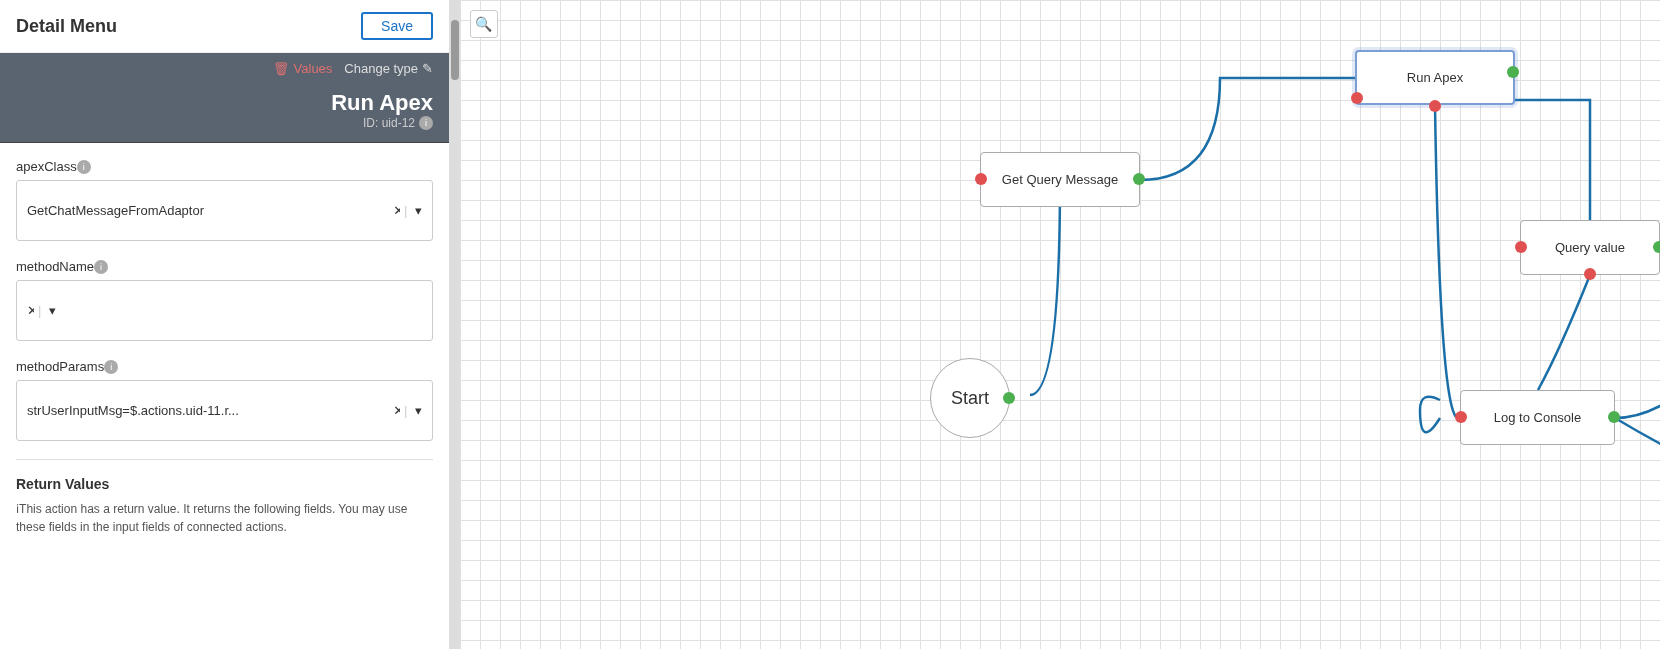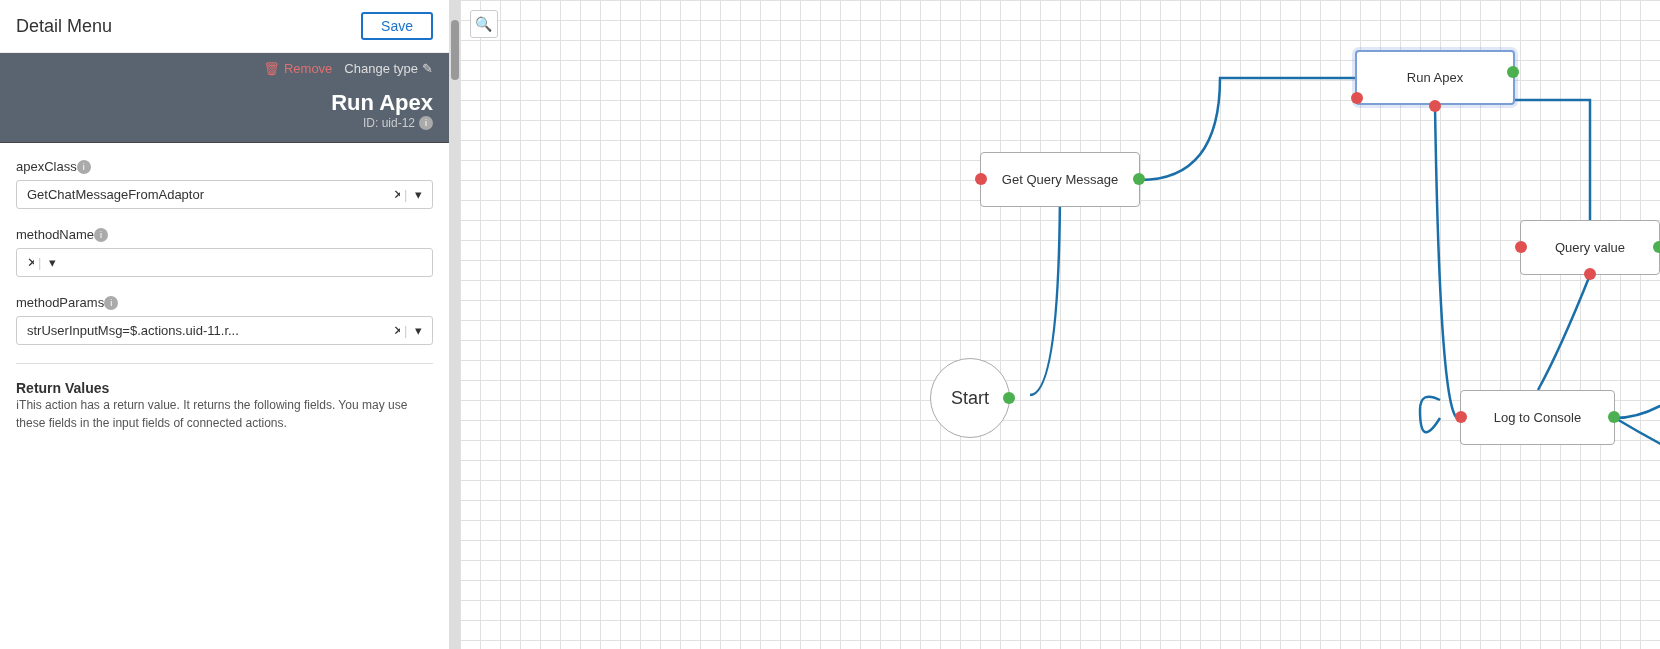--- a/index.html
+++ b/index.html
@@ -17,21 +17,21 @@
     .panel-header {
       padding: 12px 16px;
       display: flex;
       justify-content: space-between;
       align-items: center;
       border-bottom: 1px solid #eee;
     }
     .panel-title {
       font-size: 18px;
       color: #333;
-      font-weight: normal;
+      font-weight: bold;
     }
     .save-btn {
       border: 2px solid #1a73c8;
       background: #fff;
       color: #1a73c8;
       padding: 4px 18px;
       cursor: pointer;
       font-size: 14px;
       border-radius: 3px;
       text-align: center;
@@ -107,21 +107,21 @@
     .field-label {
       font-size: 13px;
       color: #333;
       margin-bottom: 6px;
       display: flex;
       align-items: center;
     }
     .field-input {
       border: 1px solid #ccc;
       border-radius: 3px;
-      padding: 6px 10px;
+      padding: 22px 10px;
       display: flex;
       align-items: center;
       justify-content: space-between;
       background: #fff;
       width: 100%;
     }
     .field-input span {
       font-size: 13px;
       color: #333;
       flex: 1;
@@ -141,20 +141,21 @@
     }
     .divider {
       border: none;
       border-top: 1px solid #ddd;
       margin: 16px 0;
     }
     .return-values h3 {
       font-size: 14px;
       font-weight: bold;
       color: #333;
+      margin-bottom: 8px;
     }
     .return-values p {
       font-size: 12px;
       color: #555;
       line-height: 1.5;
     }
 
     
     .scroll-indicator {
       width: 10px;
@@ -259,21 +260,21 @@
 
 <div class="left-panel">
   <div class="panel-header">
     <span class="panel-title">Detail Menu</span>
     <button class="save-btn">Save</button>
   </div>
 
   <div class="panel-actions">
     <button class="remove-btn">
       <span>🗑</span>
-      <span>Remove</span>
+      <span>Values</span>
     </button>
     <button class="change-type-btn">
       <span>Change type</span>
       <span>✎</span>
     </button>
   </div>
 
   <div class="panel-node-title">
     <h2>Run Apex</h2>
     <div class="node-id">

